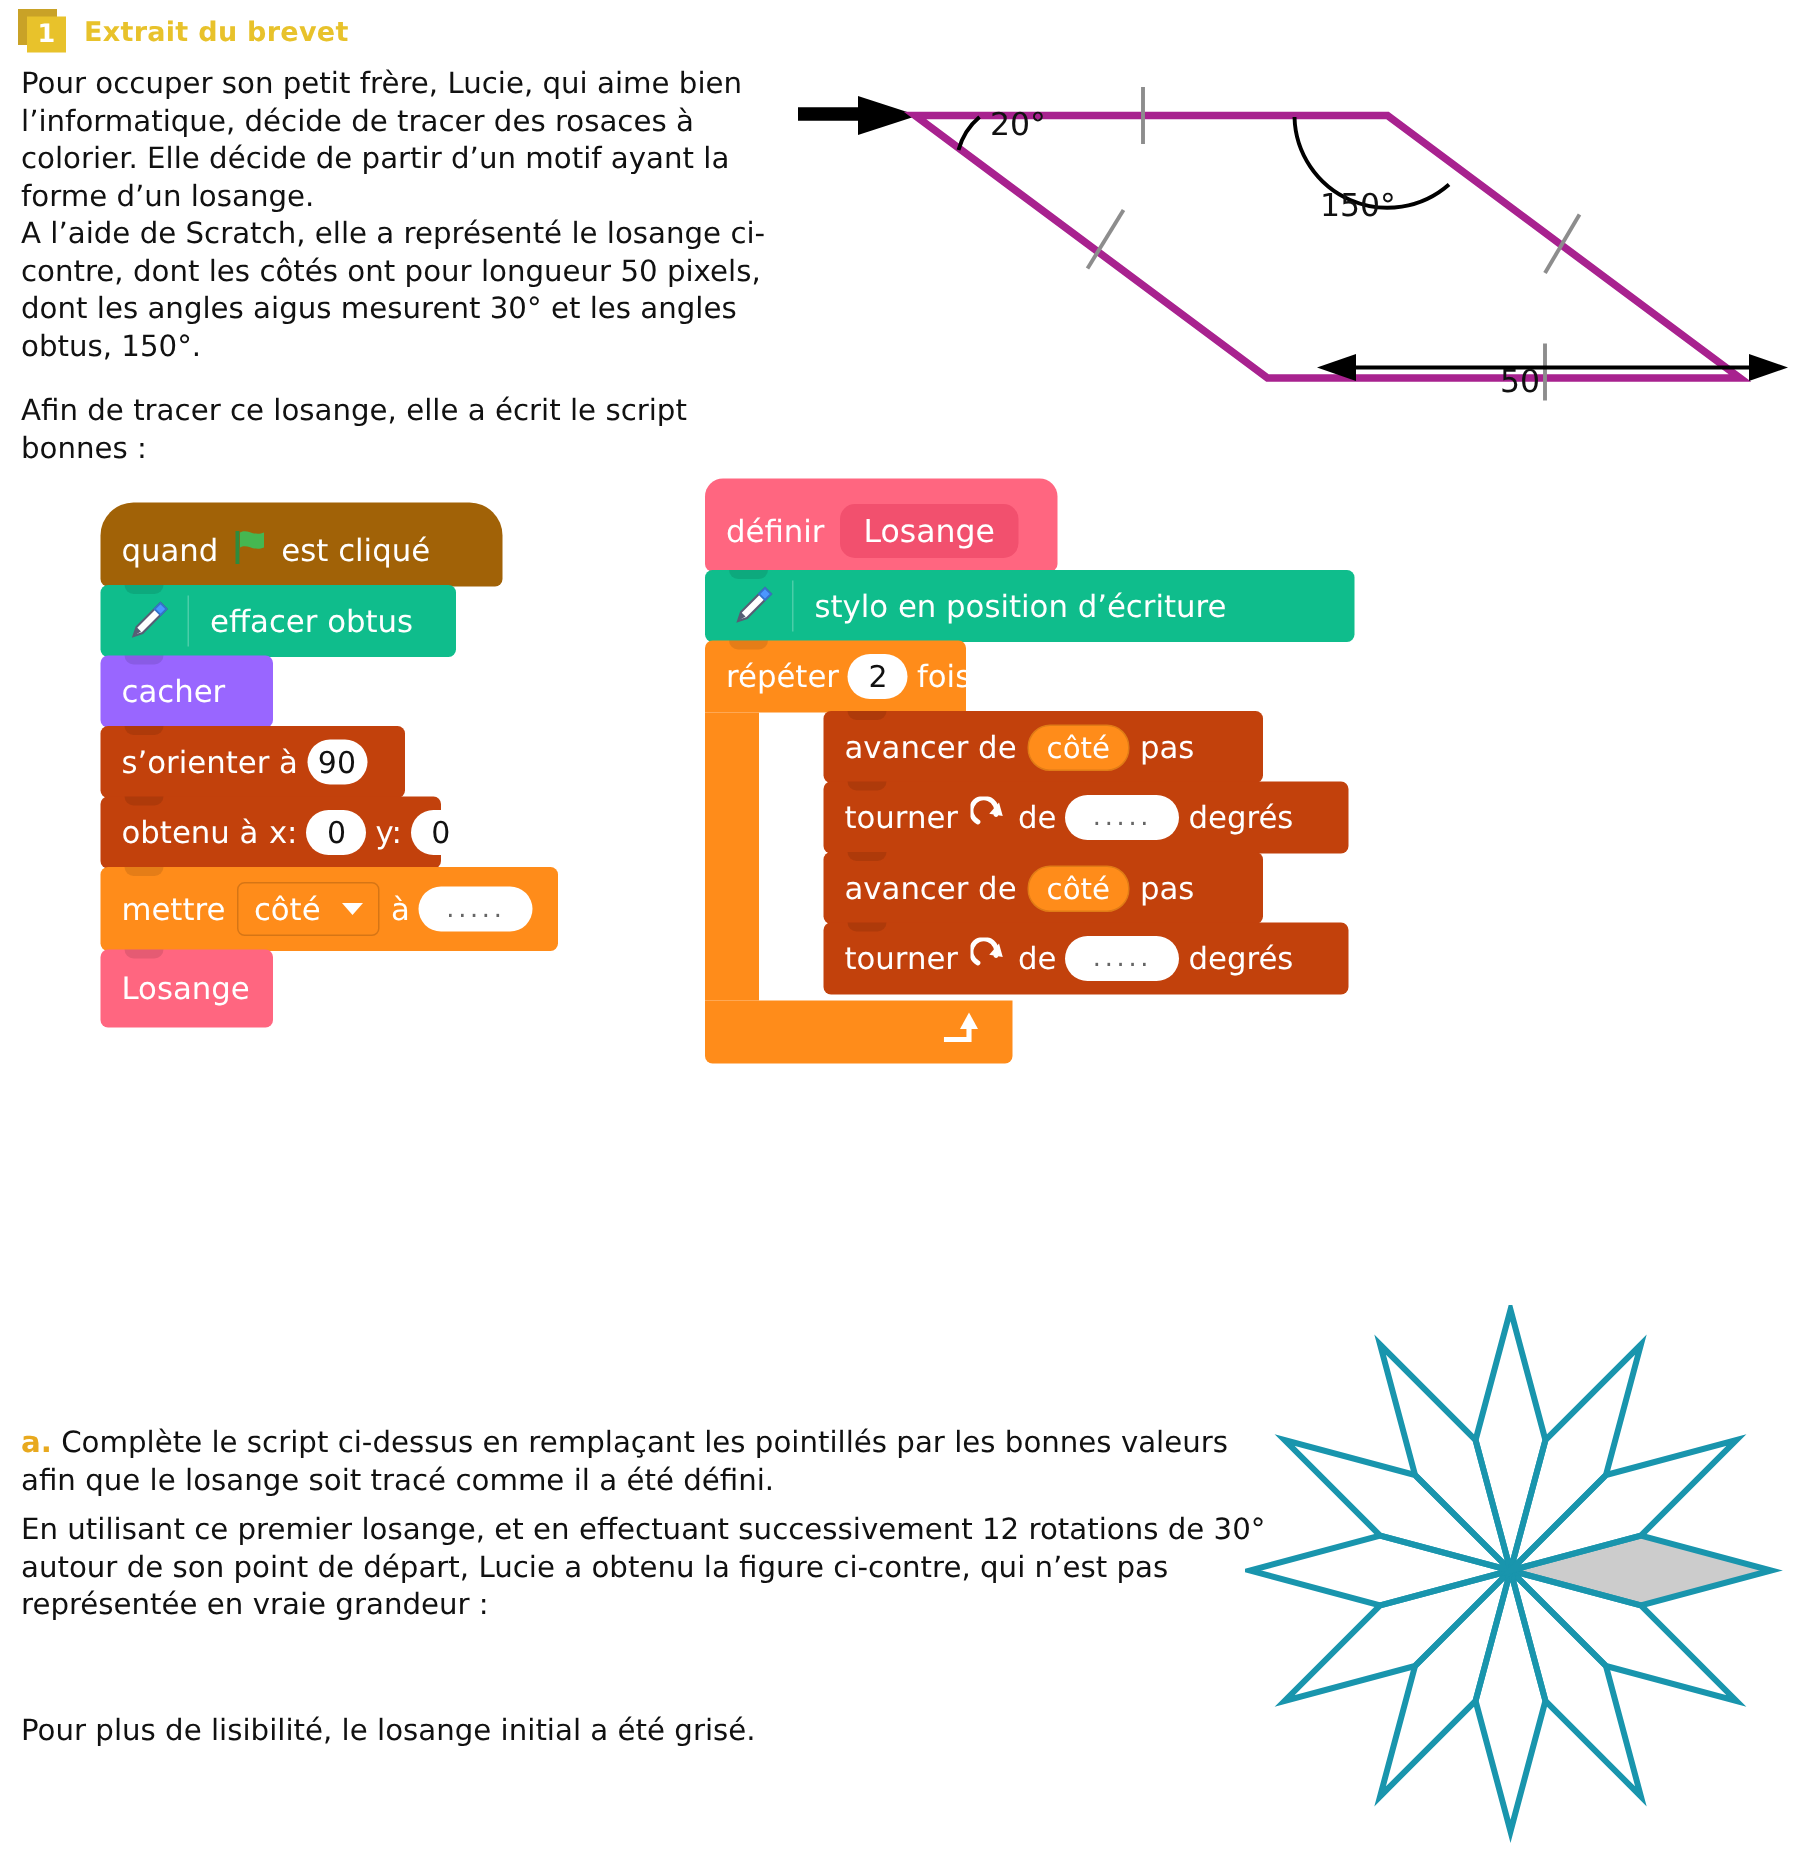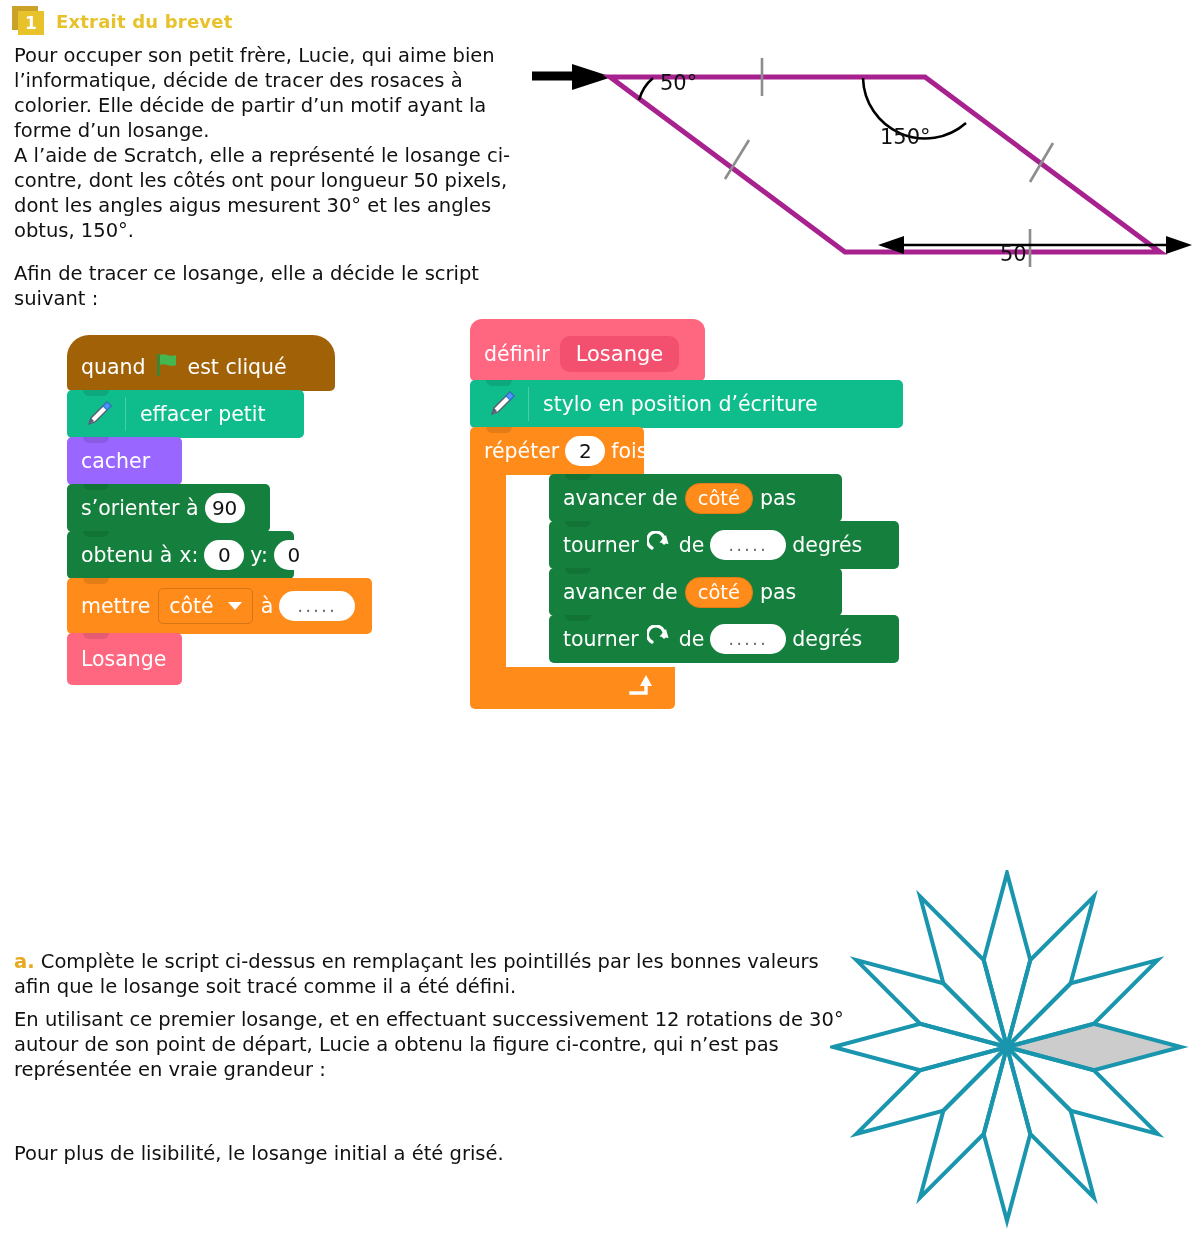--- a/index.html
+++ b/index.html
@@ -117,21 +117,21 @@
     background: rgba(0,0,0,0.10);
     border-radius: 0 0 6px 6px;
     pointer-events: none;
   }
   .hat { border-radius: 22px 22px 5px 5px; height: 56px; padding-top: 8px; }
   .hat::before { display: none; }
 
   .c-yellow  { background: #a16207; }
   .c-green   { background: #0FBD8C; }
   .c-purple  { background: #9966FF; }
-  .c-blue    { background: #15803d; }
+  .c-blue    { background: #c2410c; }
   .c-orange  { background: #FF8C1A; }
   .c-pink    { background: #FF6680; }
   .c-pinkdef { background: #FF6680; }
 
   .gap { margin-left: 8px; margin-right: 8px; }
 
   
   .input-oval {
     display: inline-flex;
     align-items: center;
@@ -244,21 +244,21 @@
       <span id="badge-number">1</span>
     </div>
   </div>
   <div id="section-title">Extrait du brevet</div>
 </div>
 
 <div class="body-text" id="intro-par">
   <span>Pour occuper son petit frère, Lucie, qui aime bien l’informatique, décide de tracer des rosaces à colorier. Elle décide de partir d’un motif ayant la forme d’un losange.</span><br>
   <span>A l’aide de Scratch, elle a représenté le losange ci-contre, dont les côtés ont pour longueur 50 pixels, dont les angles aigus mesurent 30° et les angles obtus, 150°.</span>
 </div>
-<div class="body-text" id="intro-par2">Afin de tracer ce losange, elle a décide le script suivant  :</div>
+<div class="body-text" id="intro-par2">Afin de tracer ce losange, elle a écrit le script bonnes  :</div>
 
 <div id="rhombus-figure">
   <svg width="680" height="265" viewBox="0 0 680 265">
 
     <g>
       <line x1="12" y1="52" x2="62" y2="52" stroke="#000" stroke-width="9"></line>
       <polygon points="52,40 92,53 52,66" fill="#000"></polygon>
     </g>
 
     <path d="M 90,53 L 405,53 L 640,228 L 325,228 Z" fill="none" stroke="#A8228F" stroke-width="5"></path>
@@ -273,21 +273,21 @@
       <line x1="510" y1="205" x2="510" y2="243"></line>
       <line x1="229" y1="116" x2="205" y2="155"></line>
     </g>
 
     <g>
       <line x1="370" y1="221" x2="660" y2="221" stroke="#000" stroke-width="2.6"></line>
       <polygon points="358,221 384,212 384,230" fill="#000"></polygon>
       <polygon points="672,221 646,212 646,230" fill="#000"></polygon>
     </g>
   </svg>
-  <div class="fig-label" id="label-30">50°</div>
+  <div class="fig-label" id="label-30">20°</div>
   <div class="fig-label" id="label-150">150°</div>
   <div class="fig-label" id="label-50">50</div>
 </div>
 
 <div id="script-left">
 
   <div class="sblock hat c-yellow" style="width:268px;">
     <span>quand</span>
     <span class="gap">
       <svg width="26" height="24" viewBox="0 0 26 24">
@@ -300,21 +300,21 @@
 
   <div class="sblock c-green" style="width:237px;">
     <span class="pen-icon">
       <svg width="34" height="34" viewBox="0 0 34 34">
         <path d="M26,5 L30,9 L14,25 L8,27 L10,21 Z" fill="#ffffff" stroke="#575E75" stroke-width="1.4"></path>
         <path d="M22,9 L26,5 L30,9 L26,13 Z" fill="#4C97FF" stroke="#3373CC" stroke-width="1.2"></path>
         <path d="M8,27 L10,21 L13,24 Z" fill="#575E75"></path>
       </svg>
     </span>
     <span class="sep-line"></span>
-    <span>effacer petit</span>
+    <span>effacer obtus</span>
   </div>
 
   <div class="sblock c-purple" style="width:115px;">
     <span>cacher</span>
   </div>
 
   <div class="sblock c-blue" style="width:203px;">
     <span>s’orienter à</span>
     <span class="input-oval input-round-small">90</span>
   </div>

